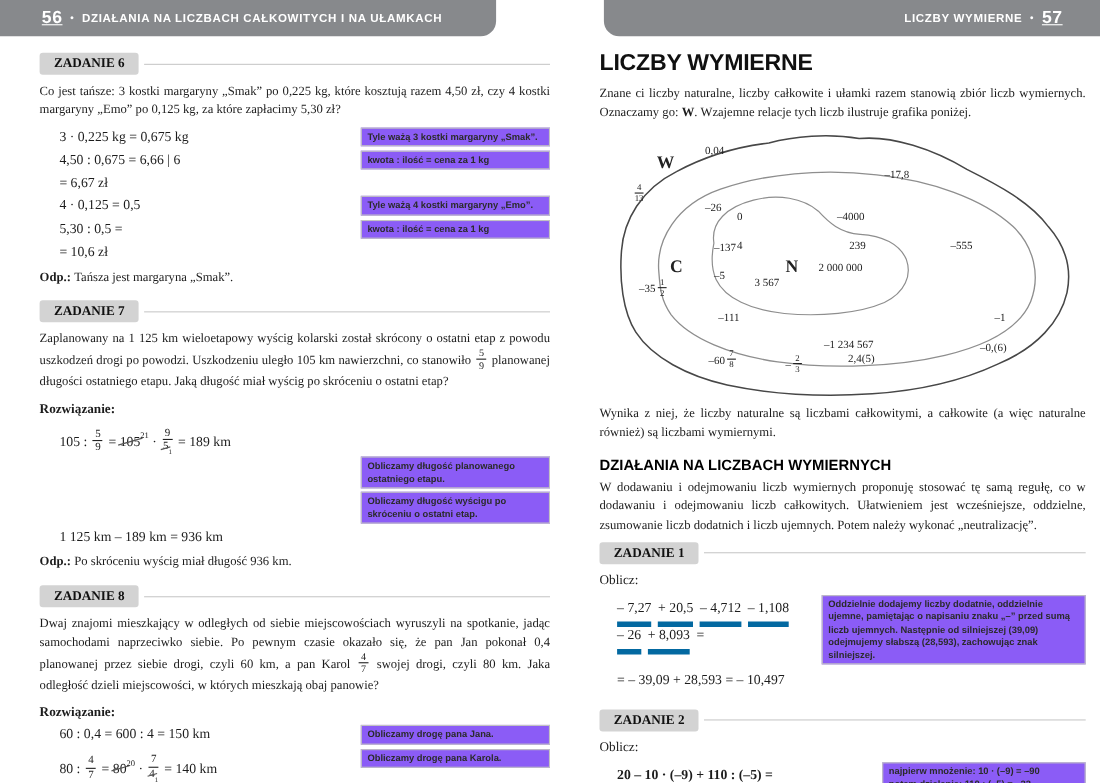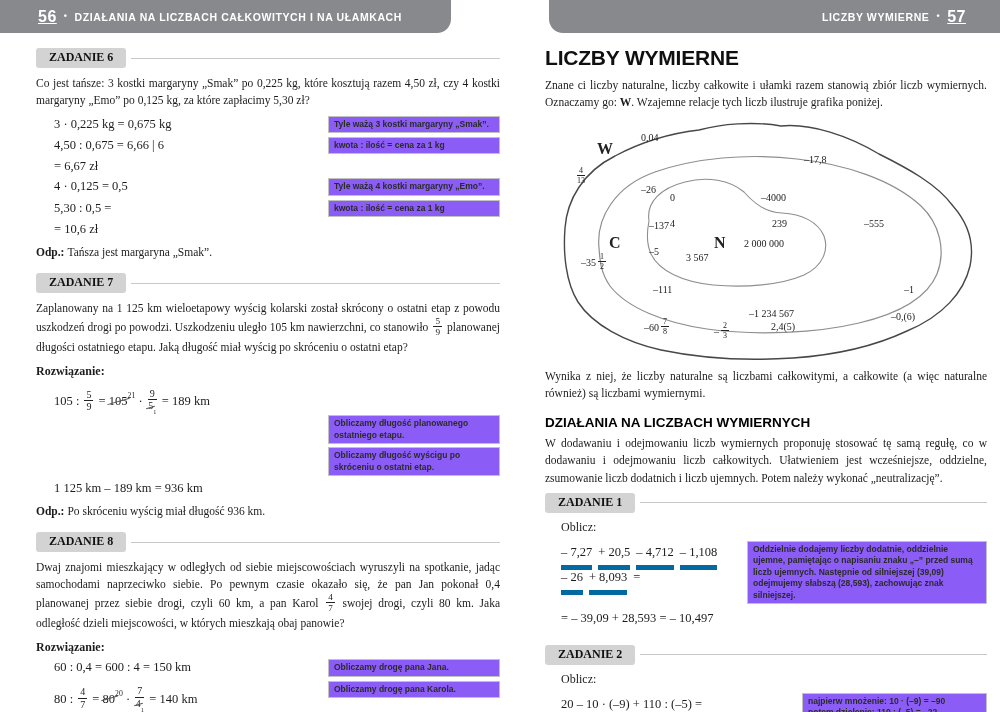--- a/index.html
+++ b/index.html
@@ -58,27 +58,27 @@
   .csup{font-size:.62em;position:relative;top:-2px;}
   .csub{font-size:.62em;position:relative;top:2px;}
   
   .rtitle{font-family:"Liberation Sans",sans-serif;font-weight:bold;font-size:21px;
         letter-spacing:-.2px;margin:4px 0 7px;color:#101010;}
   .rh2{font-family:"Liberation Sans",sans-serif;font-weight:bold;font-size:13.5px;margin:13px 0 5px;color:#000000;}
   .diagram{position:relative;width:432px;height:246px;margin:4px 0 4px 4px;}
   .diagram svg{position:absolute;left:0;top:0;}
   .dg-item{position:absolute;font-size:10px;white-space:nowrap;color:#222;}
   .dg-label{font-weight:bold;font-size:16px;}
-  .lead{font-size:12px;margin:2px 16px 6px;}
+  .lead{font-size:12px;margin:2px 0 6px;}
   .t1wrap{display:flex;gap:12px;align-items:flex-start;}
   .t1left{flex:1;padding-left:16px;font-size:12.5px;}
   .t1expr{margin:4px 0 16px;}
   .t1result{margin:2px 0 4px;}
   .term{display:inline-block;border-bottom:5px solid #0369a1;margin-right:6px;padding-bottom:5px;}
-  .t2line{margin:4px 0 11px;}
+  .t2line{margin:4px 0 11px;font-weight:bold;}
 </style>
 </head>
 <body>
 
 <div>
 
   <div class="hdr hdr-left">
     <span class="hnum">56</span>
     <span class="hdot">•</span>
     <span class="htitle">DZIAŁANIA NA LICZBACH CAŁKOWITYCH I NA UŁAMKACH</span>

